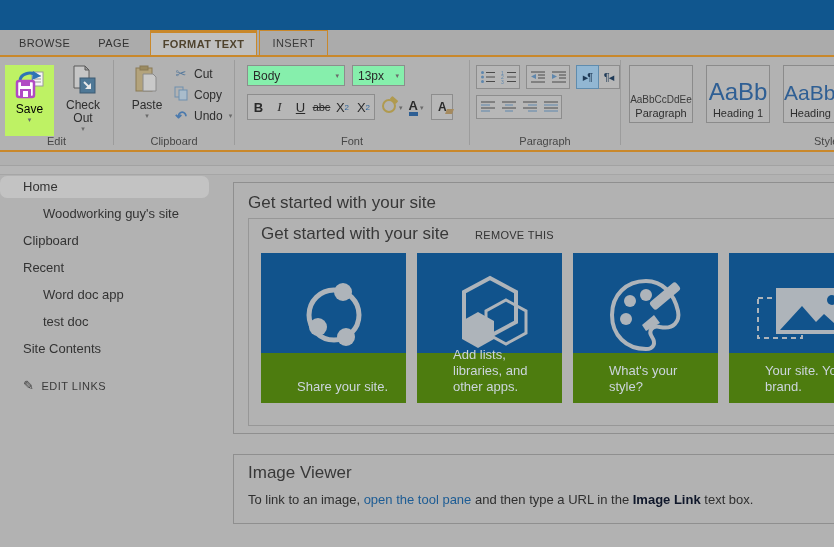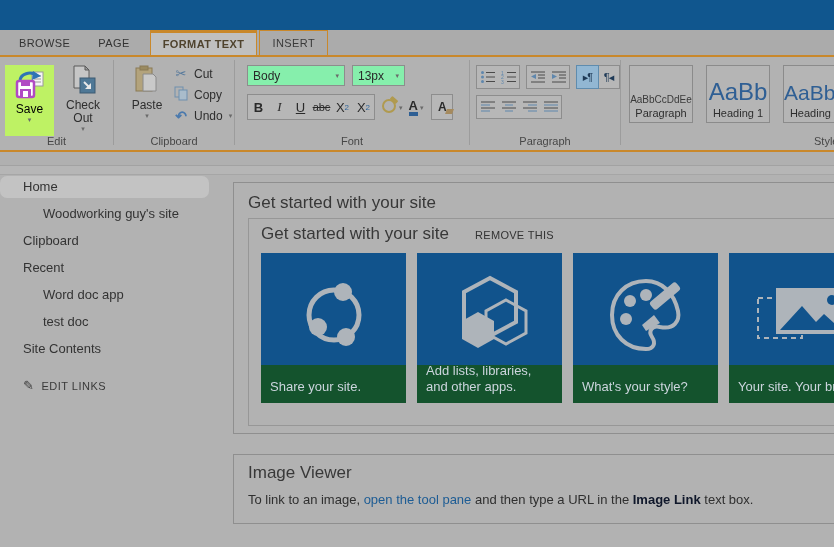--- a/index.html
+++ b/index.html
@@ -120,22 +120,22 @@
   .webpart { width:594px; border:1px solid #979797; margin-top:5px; height:208px;
     padding:5px 0 0 12px; }
   .wp-head { display:flex; align-items:baseline; }
   .remove-link { font-size:11px; color:#333; margin-left:26px; letter-spacing:.3px;
     cursor:pointer; }
   .tiles { display:flex; gap:11px; margin-top:9px; }
   .tile { width:145px; height:150px; background:#11538c; position:relative;
     cursor:pointer; flex:none; overflow:hidden; }
   .tile-icon { position:absolute; left:0; right:0; top:14px; height:96px;
     display:flex; align-items:center; justify-content:center; }
-  .tile-band { position:absolute; left:0; right:0; bottom:0; height:38px;
-    background:#14532d; display:flex; align-items:flex-end; }
+  .tile-band { position:absolute; left:0; right:0; bottom:0; height:50px;
+    background:#4d7c0f; display:flex; align-items:flex-end;padding-left:27px; }
   .tile-cap { font-size:13px; color:#ccd5dd; padding:6px 9px 8px; line-height:16px;
     white-space:pre-line; }
   .zone-imgviewer { margin-top:20px; height:70px; padding:8px 0 0 14px; }
   .iv-text { font-size:13px; color:#2f2f2f; margin-top:9px; }
   .iv-link { color:#1d5c94; cursor:pointer; }
   .iv-bold { font-weight:bold; color:#0f172a; }
 </style>
 </head>
 <body>
 

